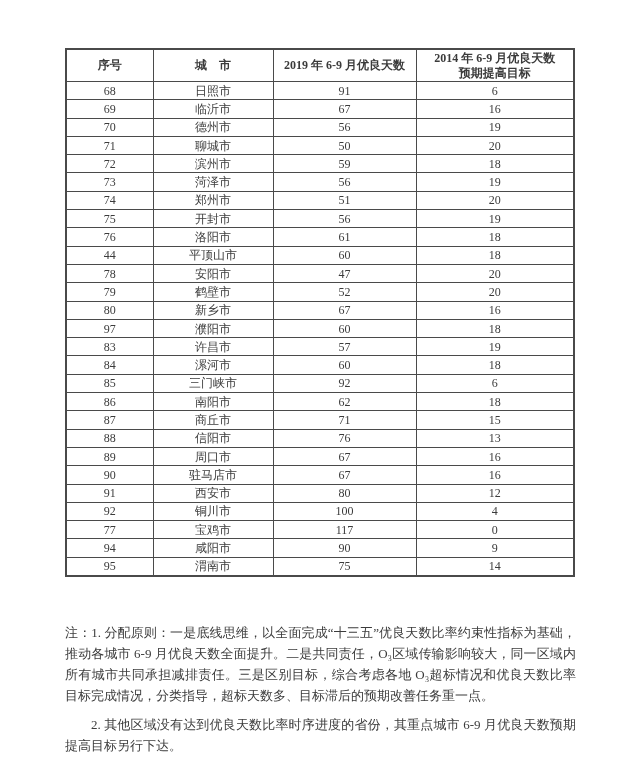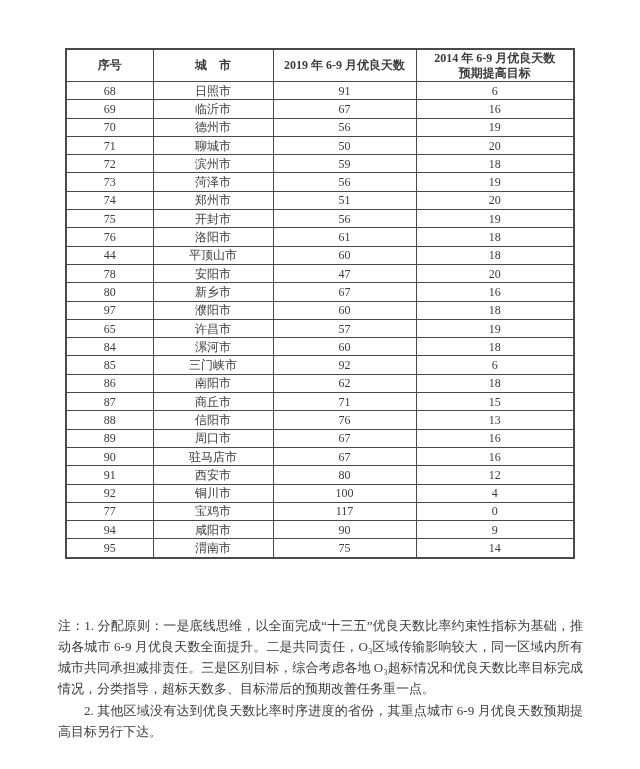--- a/index.html
+++ b/index.html
@@ -52,21 +52,21 @@
     position: absolute;
     left: 57px;
     top: 614px;
     width: 527px;
     font-size: 13px;
     line-height: 21px;
     text-align: justify;
     color: #3b3b3b;
   }
   .notes p {
-    margin: 1px;
+    margin: 8px;
   }
   .notes p.indent {
     text-indent: 2em;
   }
 </style>
 </head>
 <body>
 
 <div class="page">
 
@@ -157,38 +157,44 @@
     <td>18</td>
   </tr>
 
   <tr>
     <td>78</td>
     <td>安阳市</td>
     <td>47</td>
     <td>20</td>
   </tr>
 
+  <tr>
+    <td>79</td>
+    <td>鹤壁市</td>
+    <td>52</td>
+    <td>20</td>
+  </tr>
 
   <tr>
     <td>80</td>
     <td>新乡市</td>
     <td>67</td>
     <td>16</td>
   </tr>
 
 
   <tr>
     <td>97</td>
     <td>濮阳市</td>
     <td>60</td>
     <td>18</td>
   </tr>
 
   <tr>
-    <td>65</td>
+    <td>83</td>
     <td>许昌市</td>
     <td>57</td>
     <td>19</td>
   </tr>
 
   <tr>
     <td>84</td>
     <td>漯河市</td>
     <td>60</td>
     <td>18</td>

